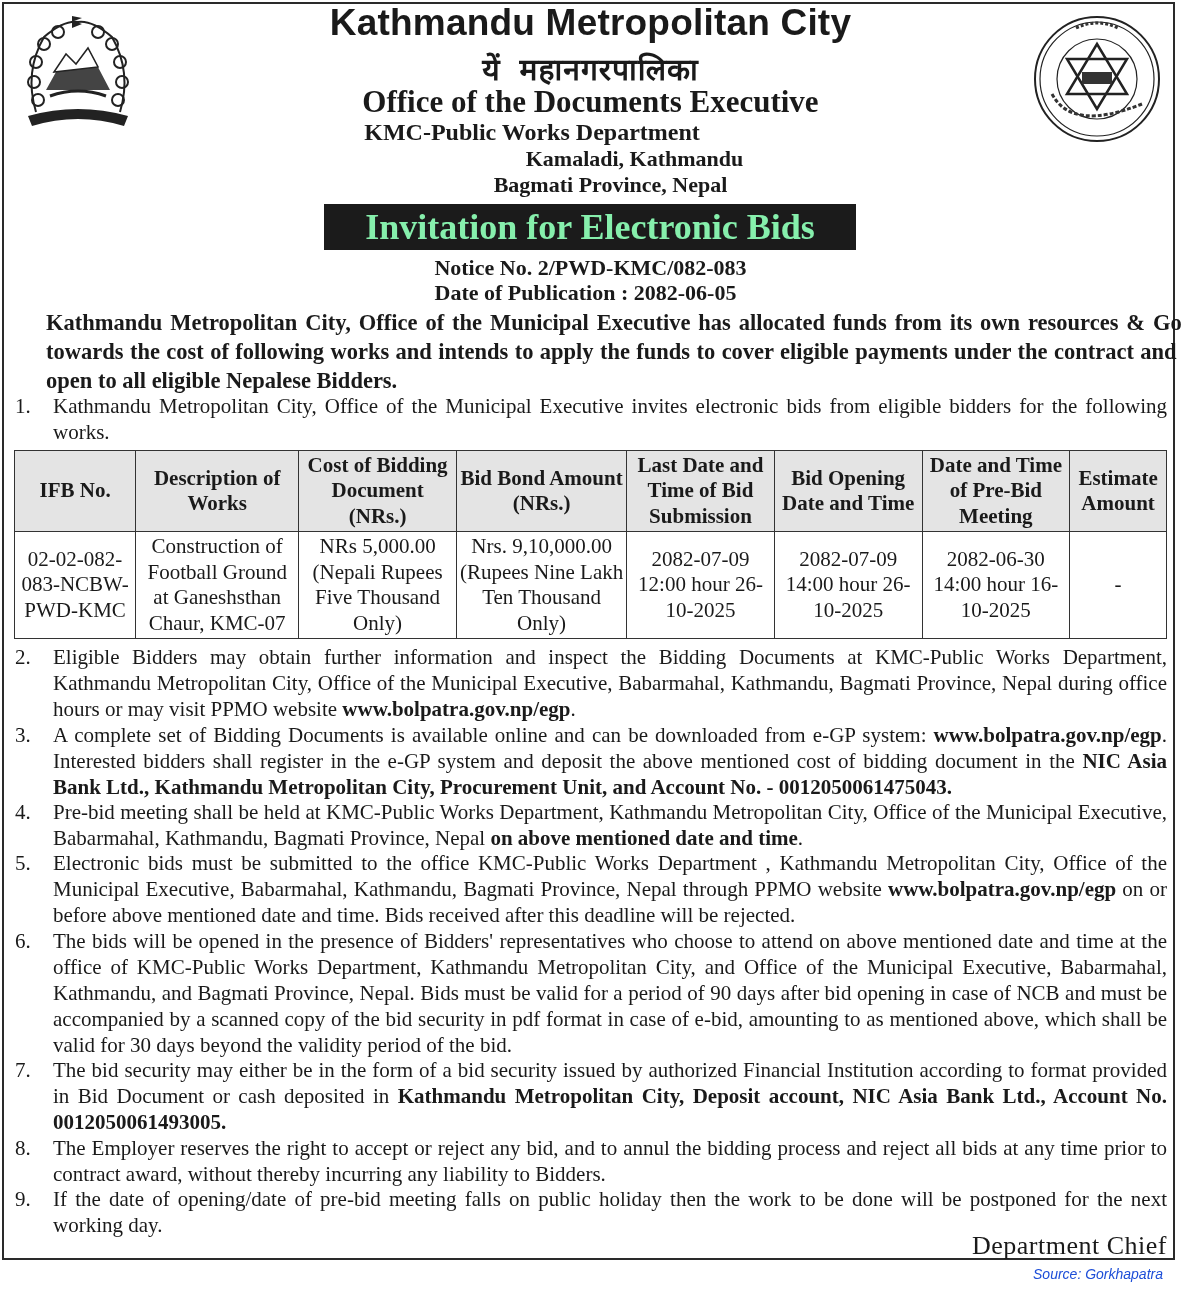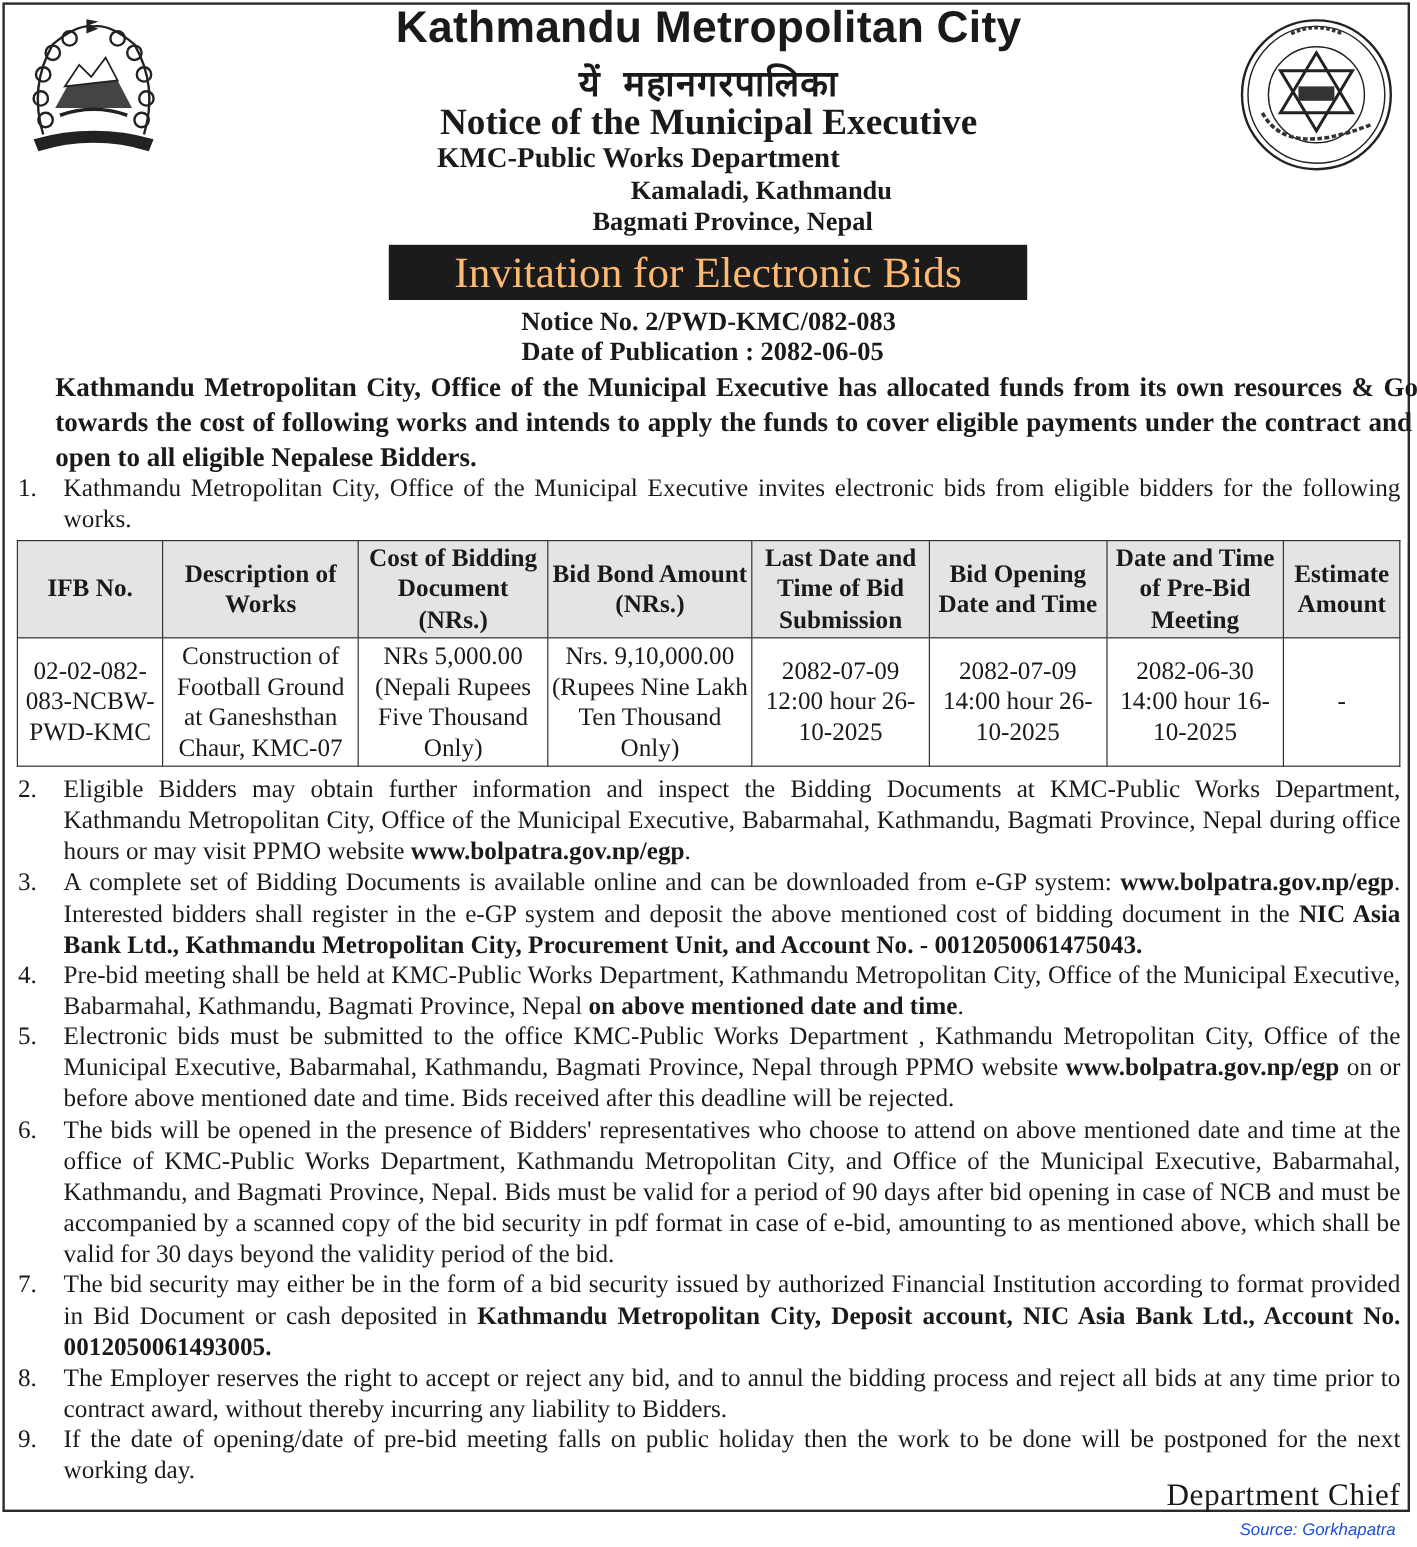--- a/index.html
+++ b/index.html
@@ -6,21 +6,21 @@
   body { width: 1181px; height: 1289px; position: relative; overflow: hidden; font-family: "Liberation Serif", serif; color: #1a1a1a; }
   .notice { position: absolute; left: 2px; top: 2px; width: 1173px; height: 1258px; border: 2px solid #2a2a2a; box-sizing: border-box; }
   .emblem-left { position: absolute; left: 14px; top: 12px; width: 128px; height: 120px; }
   .emblem-right { position: absolute; left: 1032px; top: 14px; width: 130px; height: 130px; }
   .h-city { position: absolute; left: 0; width: 1181px; top: 2px; font-family: "Liberation Sans", sans-serif; font-weight: bold; font-size: 37px; text-align: center; letter-spacing: 0.2px; }
   .h-dev { position: absolute; left: 0; width: 1181px; top: 48px; font-size: 30px; text-align: center; font-weight: bold; letter-spacing: 1px; font-family: Liberation Mono, monospace; }
   .h-office { position: absolute; left: 0; width: 1181px; top: 84px; font-size: 31px; font-weight: bold; text-align: center; }
   .h-dept { position: absolute; left: 0; width: 1064px; top: 119px; font-size: 24px; font-weight: bold; text-align: center; }
   .h-addr1 { position: absolute; left: 0; width: 1181px; top: 146px; font-size: 22px; font-weight: bold; text-align: center; padding-left: 44px; }
   .h-addr2 { position: absolute; left: 20px; width: 1181px; top: 172px; font-size: 22px; font-weight: bold; text-align: center; }
-  .banner { position: absolute; left: 324px; top: 204px; width: 532px; height: 46px; background: #1b1b1b; color: #fdba74; font-size: 36px; font-weight: normal; text-align: center; line-height: 46px; }
+  .banner { position: absolute; left: 324px; top: 204px; width: 532px; height: 46px; background: #1b1b1b; color: #86efac; font-size: 36px; font-weight: bold; text-align: center; line-height: 46px; }
   .notice-no { position: absolute; left: 0; width: 1181px; top: 255px; font-size: 22px; font-weight: bold; text-align: center; }
   .pub-date { position: absolute; left: 0; width: 1171px; top: 280px; font-size: 22px; font-weight: bold; text-align: center; }
   .intro { position: absolute; left: 15px; top: 308px; width: 1152px; font-size: 22.5px; font-weight: bold; line-height: 29px; text-align: justify; margin-left: 31px; }
   .item { position: absolute; left: 15px; width: 1152px; font-size: 21px; line-height: 26px; }
   .item .num { position: absolute; left: 0; top: 0; width: 38px; }
   .item .txt { margin-left: 38px; text-align: justify; text-align-last: left; }
   .item b { font-weight: bold; }
   table.bids { position: absolute; left: 14px; top: 450px; width: 1153px; border-collapse: collapse; font-size: 21px; }
   table.bids th, table.bids td { border: 1.5px solid #333; text-align: center; vertical-align: middle; padding: 0 2px; line-height: 25.5px; }
   table.bids th { background: #e4e4e4; font-weight: bold; height: 80px; }
@@ -60,21 +60,21 @@
   <circle cx="65" cy="65" r="40" fill="none" stroke="#222" stroke-width="1.2"></circle>
   <path d="M65 30 L95 80 L35 80 Z" fill="none" stroke="#222" stroke-width="2.5"></path>
   <path d="M65 95 L35 45 L95 45 Z" fill="none" stroke="#222" stroke-width="2.5"></path>
   <rect x="50" y="58" width="30" height="12" fill="#333"></rect>
   <path d="M44 14 Q65 4 86 14" fill="none" stroke="#333" stroke-width="3" stroke-dasharray="3 2"></path>
   <path d="M20 80 Q40 118 110 90" fill="none" stroke="#333" stroke-width="3" stroke-dasharray="4 2"></path>
 </svg>
 
 <div class="h-city">Kathmandu Metropolitan City</div>
 <div class="h-dev">यें महानगरपालिका</div>
-<div class="h-office">Notice of the Municipal Executive</div>
+<div class="h-office">Office of the Documents Executive</div>
 <div class="h-dept">KMC-Public Works Department</div>
 <div class="h-addr1">Kamaladi, Kathmandu</div>
 <div class="h-addr2">Bagmati Province, Nepal</div>
 
 <div class="banner">Invitation for Electronic Bids</div>
 <div class="notice-no">Notice No. 2/PWD-KMC/082-083</div>
 <div class="pub-date">Date of Publication : 2082-06-05</div>
 
 <div class="intro">Kathmandu Metropolitan City, Office of the Municipal Executive has allocated funds from its own resources &amp; GoN towards the cost of following works and intends to apply the funds to cover eligible payments under the contract and is open to all eligible Nepalese Bidders.</div>
 

